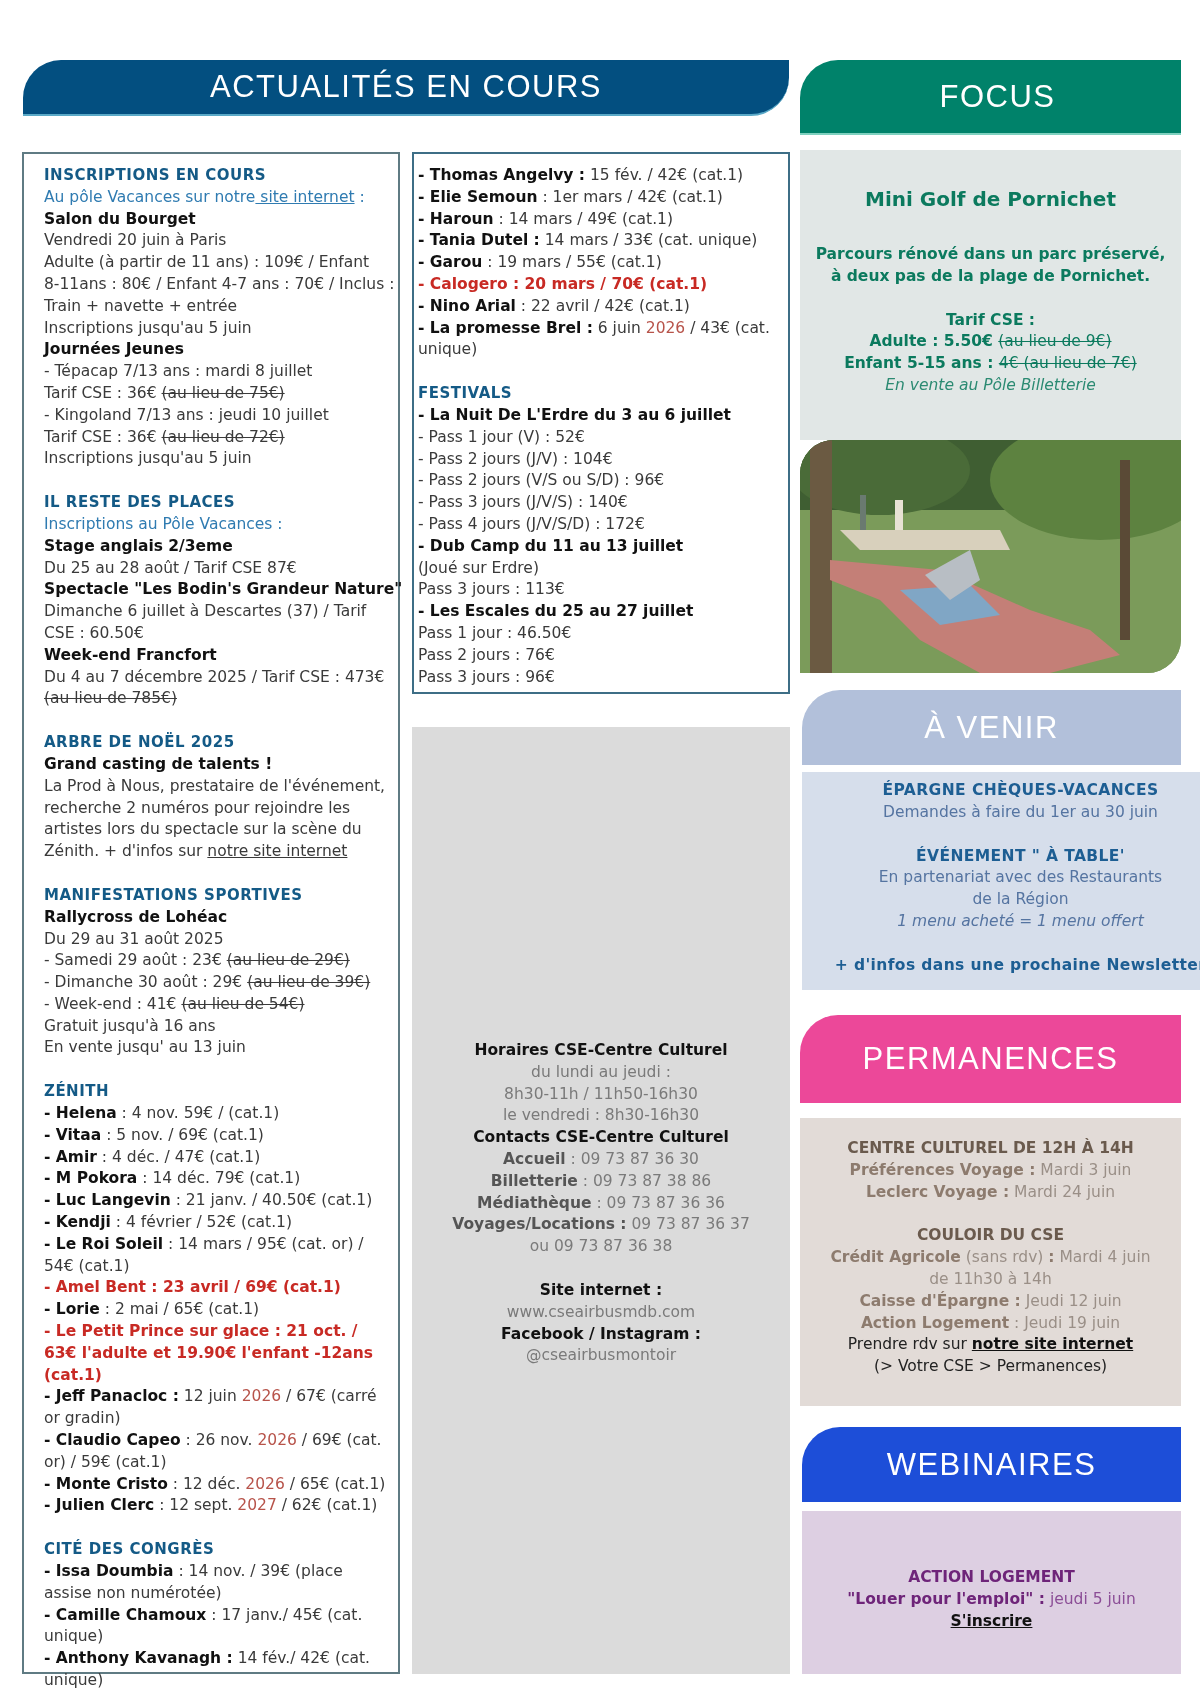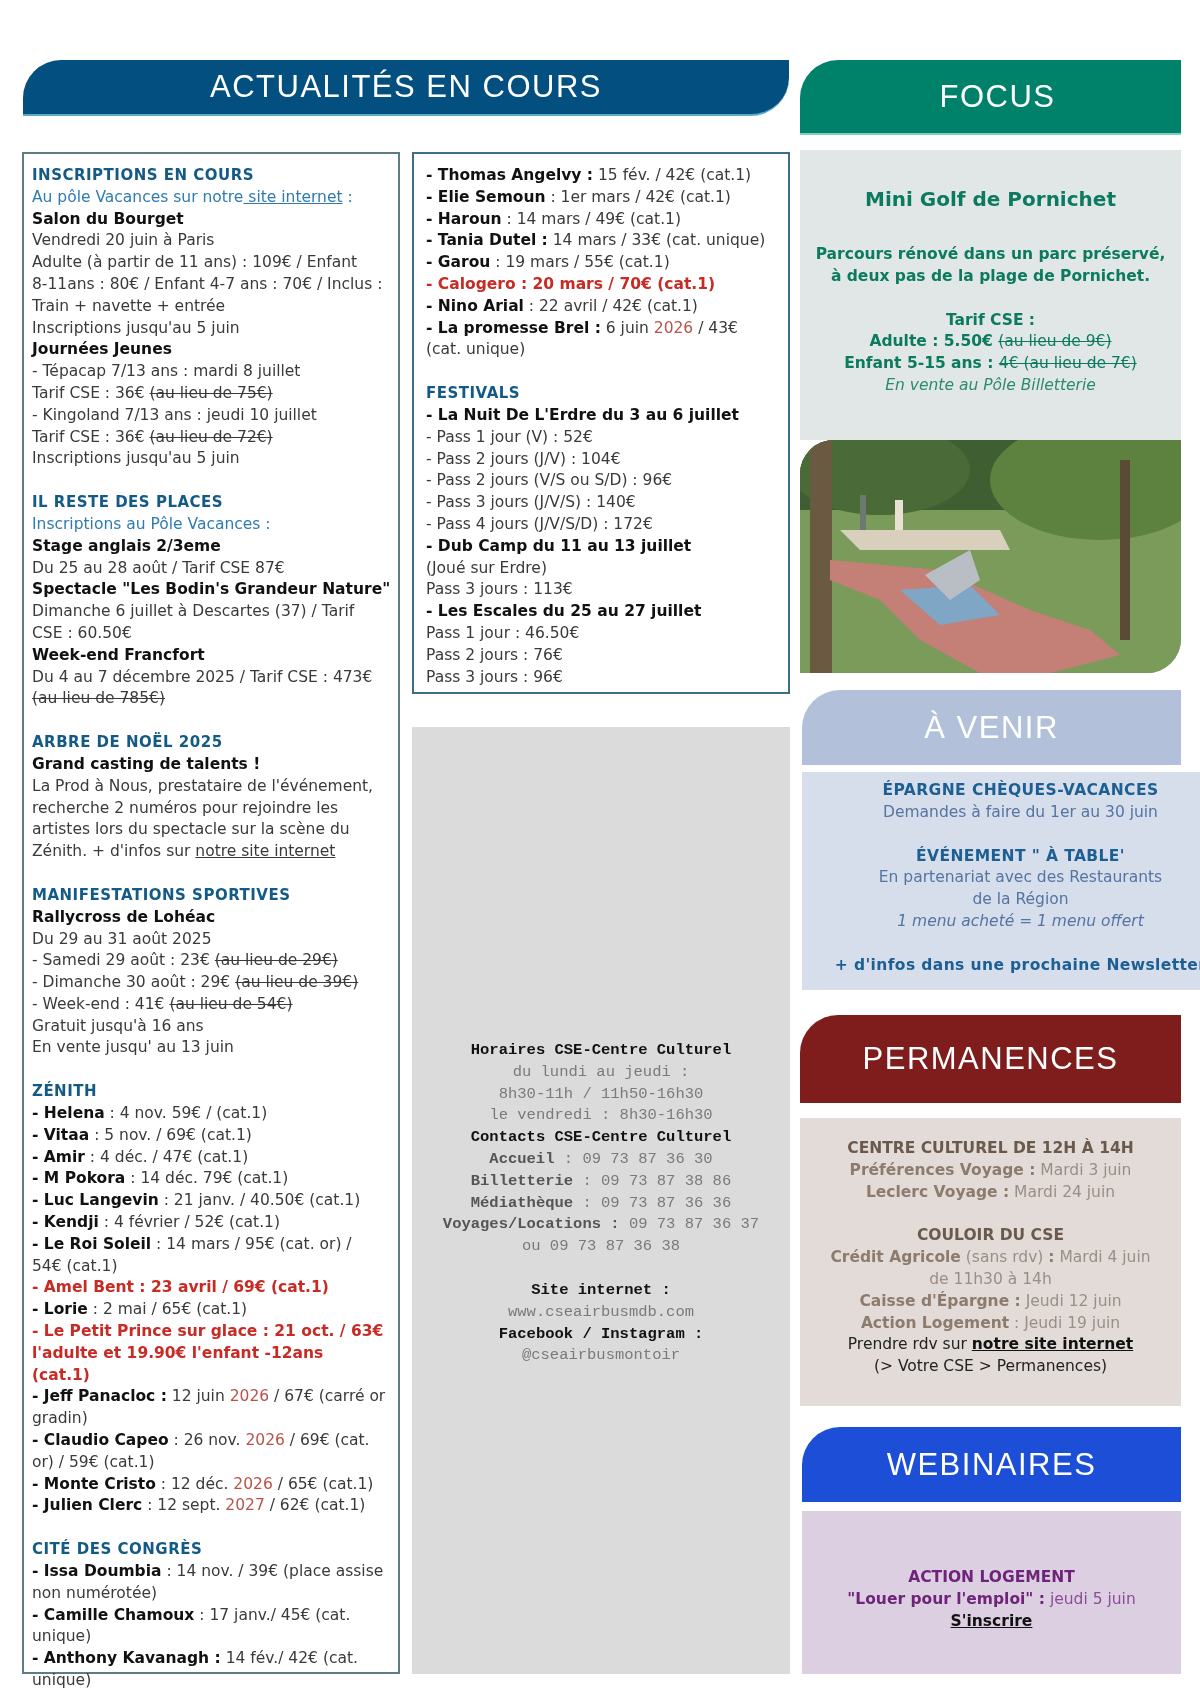--- a/index.html
+++ b/index.html
@@ -3,27 +3,27 @@
 <meta charset="utf-8">
 <style>
   * { box-sizing: border-box; margin: 0; padding: 0; }
   html, body { width: 1200px; height: 1697px; background: #ffffff; }
   body { position: relative; font-family: "DejaVu Sans", sans-serif; color: #3a3a3a; font-size: 15.5px; line-height: 21.8px; overflow: hidden; }
 
   .hdr { position: absolute; color: #ffffff; text-align: center; font-family: "Liberation Sans", sans-serif; font-weight: 400; letter-spacing: 1.5px; font-size: 31px; display: flex; align-items: center; justify-content: center; }
   #hdr-actu { left: 23px; top: 60px; width: 766px; height: 56px; background: #034f80; border-radius: 38px 0 38px 0; border-bottom: 2px solid #5aa9c7; }
   #hdr-focus { left: 800px; top: 60px; width: 381px; height: 75px; background: #00826a; border-radius: 38px 0 0 0; border-bottom: 2px solid #7fd1bf; padding-left: 14px; }
   #hdr-avenir { left: 802px; top: 690px; width: 379px; height: 75px; background: #b2c0da; border-radius: 38px 0 0 0; }
-  #hdr-perm { left: 800px; top: 1015px; width: 381px; height: 88px; background: #7f1d1d; border-radius: 38px 0 0 0; }
+  #hdr-perm { left: 800px; top: 1015px; width: 381px; height: 88px; background: #ec4899; border-radius: 38px 0 0 0; }
   #hdr-web { left: 802px; top: 1427px; width: 379px; height: 75px; background: #1d4ed8; border-radius: 38px 0 0 0; }
 
   .panel { position: absolute; }
-  #col1 { left: 22px; top: 152px; width: 378px; height: 1522px; border: 2px solid #5f7b83; padding: 11px 12px 0 8px; }
-  #col2 { left: 412px; top: 152px; width: 378px; height: 542px; border: 2px solid #3d6e86; padding: 11px 12px 0 12px; }
-  #contact { left: 412px; top: 727px; width: 378px; height: 947px; background: #dbdbdb; text-align: center; padding-top: 313px; font-family: Liberation Mono, monospace; }
+  #col1 { left: 22px; top: 152px; width: 378px; height: 1522px; border: 2px solid #5f7b83; padding: 11px 12px 0 20px; }
+  #col2 { left: 412px; top: 152px; width: 378px; height: 542px; border: 2px solid #3d6e86; padding: 11px 12px 0 4px; }
+  #contact { left: 412px; top: 727px; width: 378px; height: 947px; background: #dbdbdb; text-align: center; padding-top: 313px; }
 
   .sec-title { color: #145a86; font-weight: 700; font-size: 15px; letter-spacing: 0.5px; }
   .sub-blue { color: #2f7bb1; }
   .b { color: #111; font-weight: 700; }
   .red { color: #c82a24; font-weight: 700; }
   .yr { color: #b7534a; }
   .strike { text-decoration: line-through; }
   .u { text-decoration: underline; }
   .gap { height: 22px; }
   .line { white-space: nowrap; }

